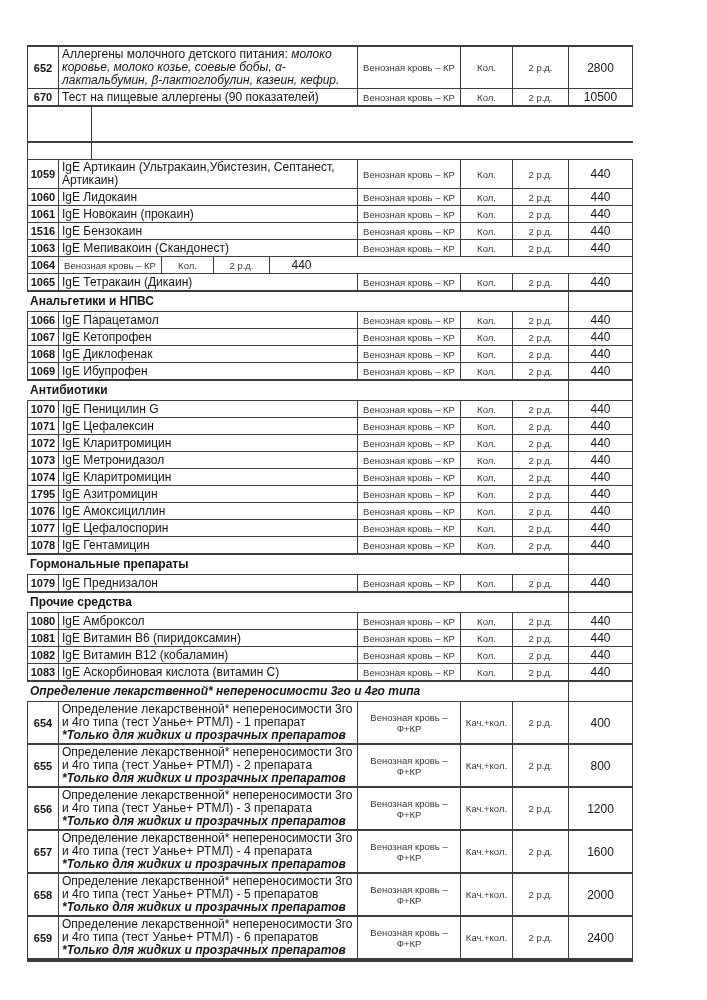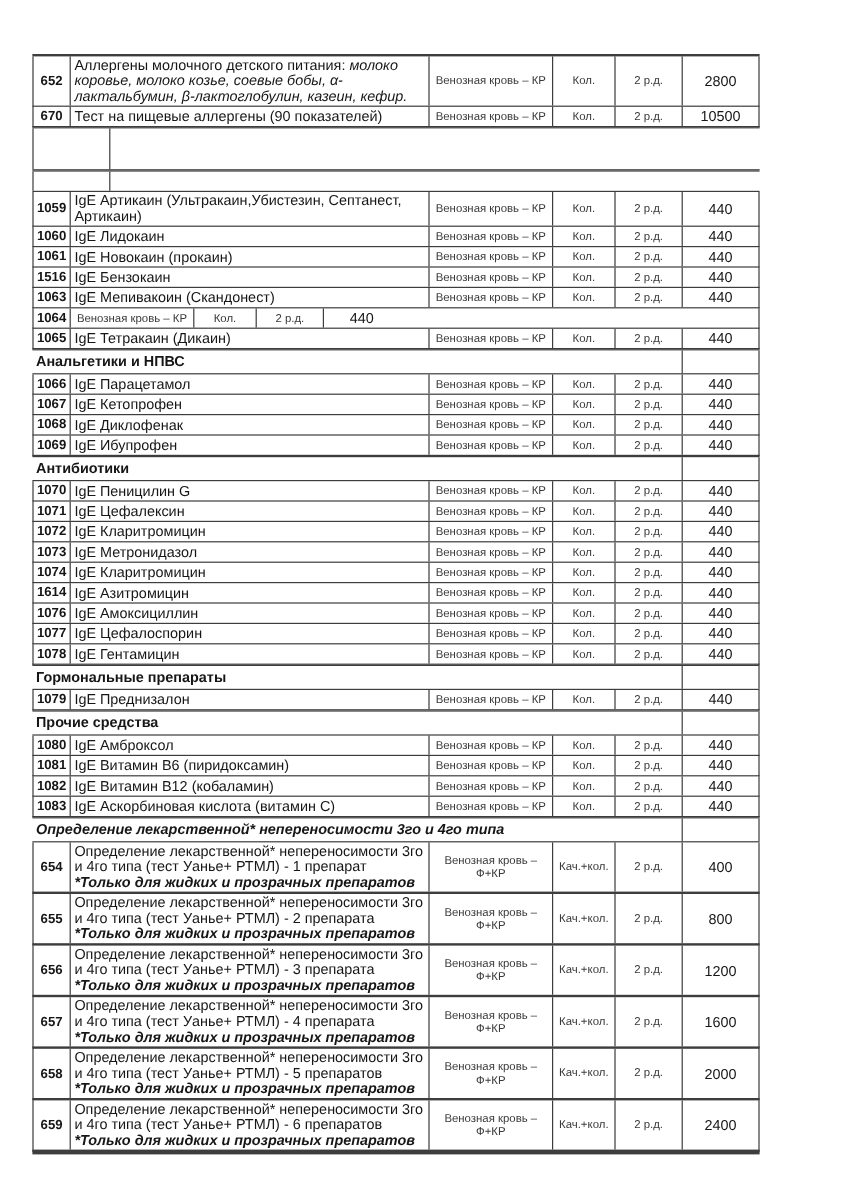--- a/index.html
+++ b/index.html
@@ -332,21 +332,21 @@
       </div>
 
     </div>
     <div class="cell c-bio">Венозная кровь – КР</div>
     <div class="cell c-res">Кол.</div>
     <div class="cell c-days">2 р.д.</div>
     <div class="cell c-price">440</div>
   </div>
 
   <div class="row">
-    <div class="cell c-code">1614</div>
+    <div class="cell c-code">1795</div>
     <div class="cell c-name">
       <div class="nmwrap">
         <span class="nm">IgE Азитромицин</span><span class="nm-it"></span>
       </div>
 
     </div>
     <div class="cell c-bio">Венозная кровь – КР</div>
     <div class="cell c-res">Кол.</div>
     <div class="cell c-days">2 р.д.</div>
     <div class="cell c-price">440</div>

